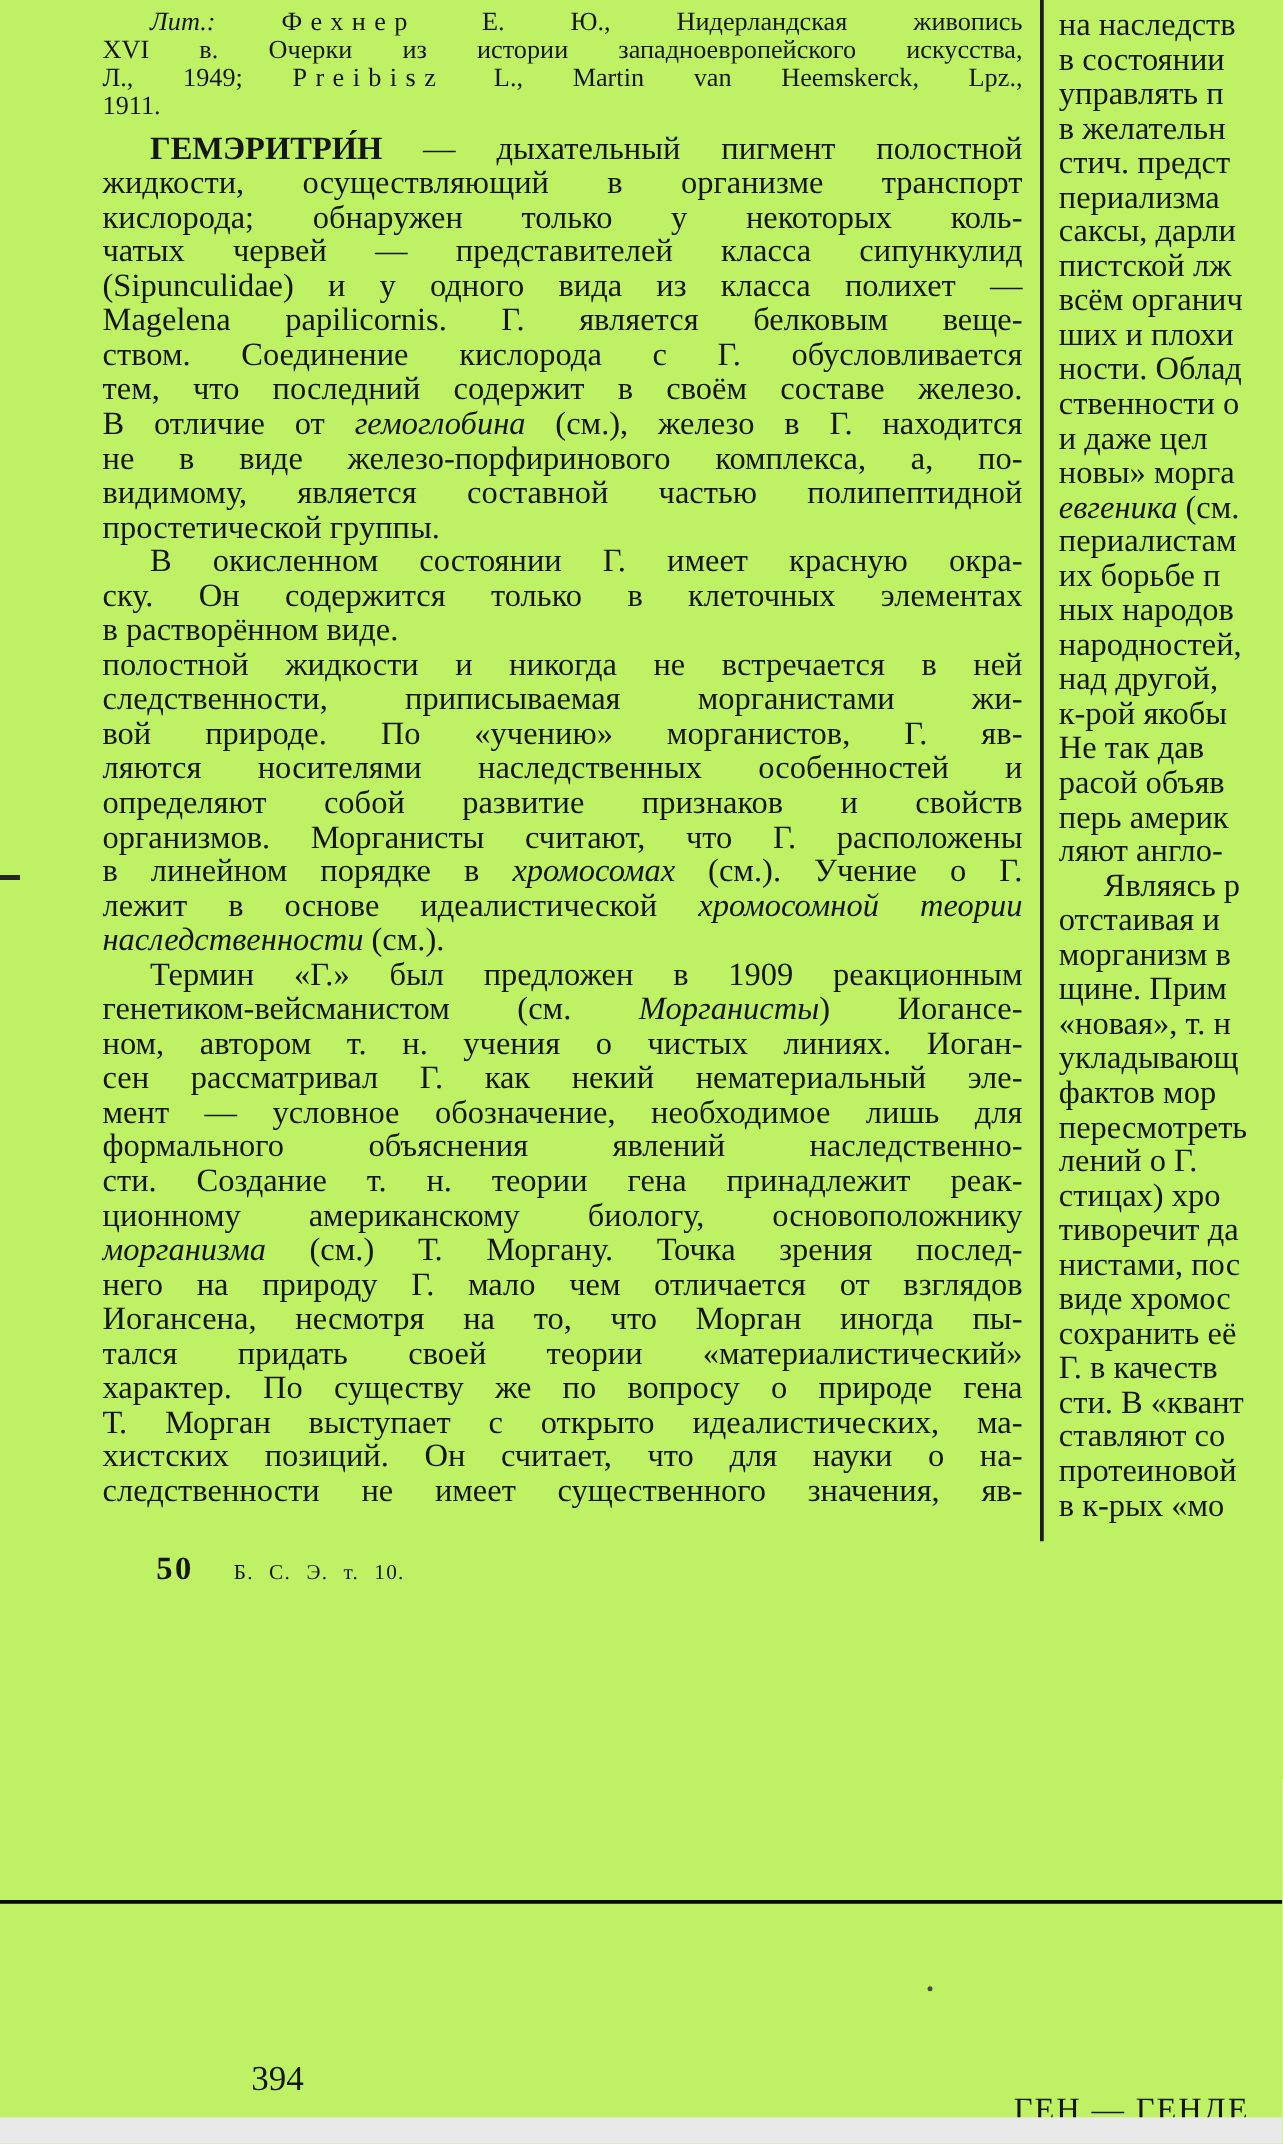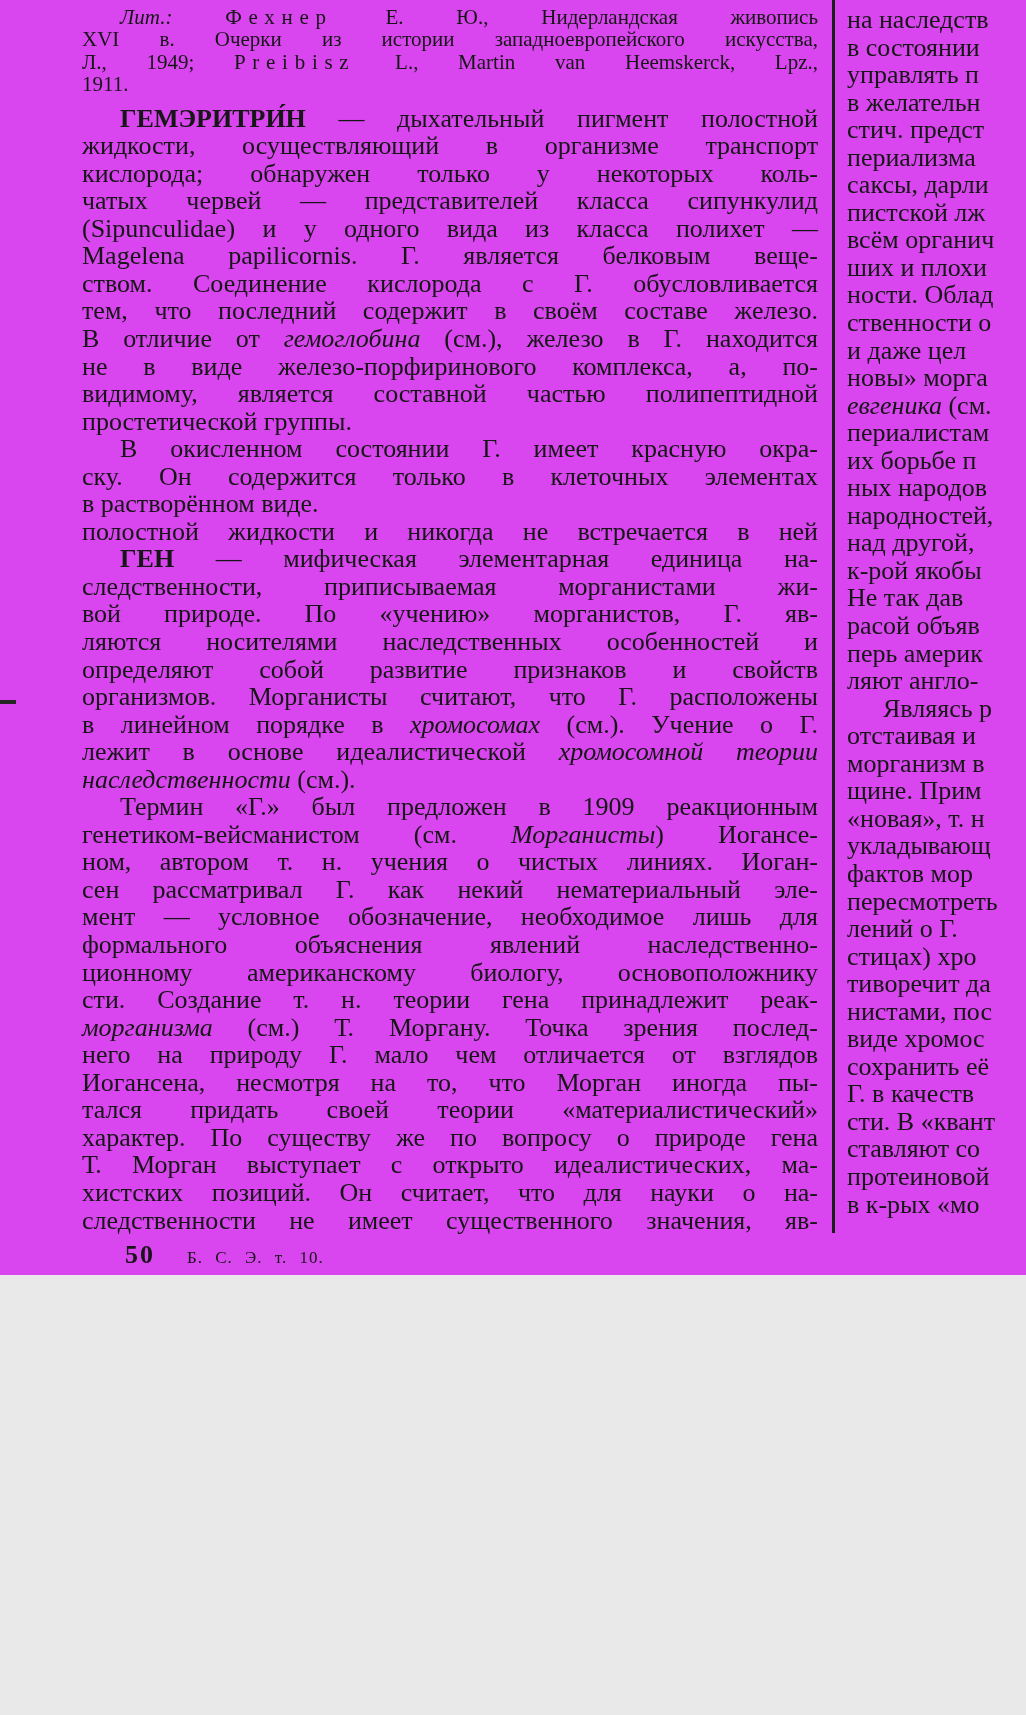--- a/index.html
+++ b/index.html
@@ -1,19 +1,19 @@
 <!DOCTYPE html>
 <html><head>
 <meta charset="utf-8">
 <style>
   html,body{margin:0;padding:0;background:#e9e9e9;}
   .page{
     position:relative;
-    width:1026px;height:1275px;
-    background:#d946ef;
+    width:1026px;height:1694px;
+    background:#bef264;
     overflow:hidden;
     color:#161616;
     font-family:"Liberation Serif","DejaVu Serif",serif;
   }
   
   .left-col{position:absolute;left:82px;top:6px;width:736px;}
   .right-col{position:absolute;left:847px;top:6px;width:520px;}
   
   .line{
     font-size:26px;line-height:27.55px;
@@ -69,37 +69,36 @@
       <div class="line"><span>ством. Соединение кислорода с Г. обусловливается</span></div>
       <div class="line"><span>тем, что последний содержит в своём составе железо.</span></div>
       <div class="line"><span>В отличие от </span><span class="i">гемоглобина</span><span> (см.), железо в Г. находится</span></div>
       <div class="line"><span>не в виде железо-порфиринового комплекса, а, по-</span></div>
       <div class="line"><span>видимому, является составной частью полипептидной</span></div>
       <div class="line e"><span>простетической группы.</span></div>
       <div class="line p"><span>В окисленном состоянии Г. имеет красную окра-</span></div>
       <div class="line"><span>ску. Он содержится только в клеточных элементах</span></div>
       <div class="line e"><span>в растворённом виде.</span></div>
       <div class="line"><span>полостной жидкости и никогда не встречается в ней</span></div>
-      <div class="line p"><span class="b">ГЕН</span><span> — мифическая элементарная единица на-</span></div>
       <div class="line"><span>следственности, приписываемая морганистами жи-</span></div>
       <div class="line"><span>вой природе. По «учению» морганистов, Г. яв-</span></div>
       <div class="line"><span>ляются носителями наследственных особенностей и</span></div>
       <div class="line"><span>определяют собой развитие признаков и свойств</span></div>
       <div class="line"><span>организмов. Морганисты считают, что Г. расположены</span></div>
       <div class="line"><span>в линейном порядке в </span><span class="i">хромосомах</span><span> (см.). Учение о Г.</span></div>
       <div class="line"><span>лежит в основе идеалистической </span><span class="i">хромосомной теории</span></div>
       <div class="line e"><span class="i">наследственности</span><span> (см.).</span></div>
       <div class="line p"><span>Термин «Г.» был предложен в 1909 реакционным</span></div>
       <div class="line"><span>генетиком-вейсманистом (см. </span><span class="i">Морганисты</span><span>) Иогансе-</span></div>
       <div class="line"><span>ном, автором т. н. учения о чистых линиях. Иоган-</span></div>
       <div class="line"><span>сен рассматривал Г. как некий нематериальный эле-</span></div>
       <div class="line"><span>мент — условное обозначение, необходимое лишь для</span></div>
       <div class="line"><span>формального объяснения явлений наследственно-</span></div>
+      <div class="line"><span>сти. Создание т. н. теории гена принадлежит реак-</span></div>
       <div class="line"><span>ционному американскому биологу, основоположнику</span></div>
-      <div class="line"><span>сти. Создание т. н. теории гена принадлежит реак-</span></div>
       <div class="line"><span class="i">морганизма</span><span> (см.) Т. Моргану. Точка зрения послед-</span></div>
       <div class="line"><span>него на природу Г. мало чем отличается от взглядов</span></div>
       <div class="line"><span>Иогансена, несмотря на то, что Морган иногда пы-</span></div>
       <div class="line"><span>тался придать своей теории «материалистический»</span></div>
       <div class="line"><span>характер. По существу же по вопросу о природе гена</span></div>
       <div class="line"><span>Т. Морган выступает с открыто идеалистических, ма-</span></div>
       <div class="line"><span>хистских позиций. Он считает, что для науки о на-</span></div>
       <div class="line"><span>следственности не имеет существенного значения, яв-</span></div>
     </div>
 

